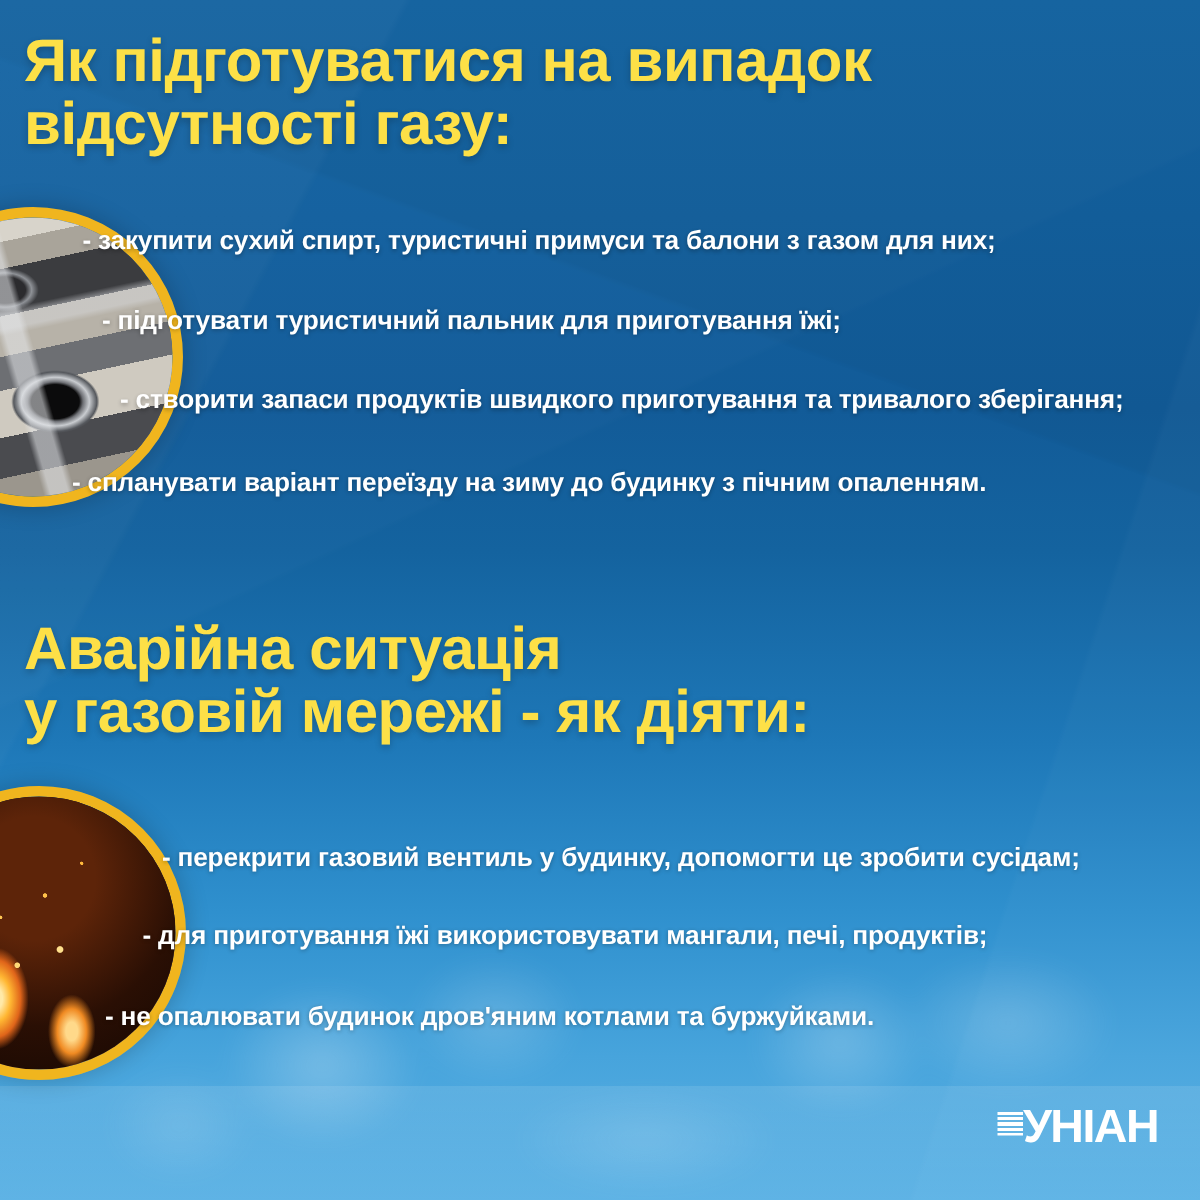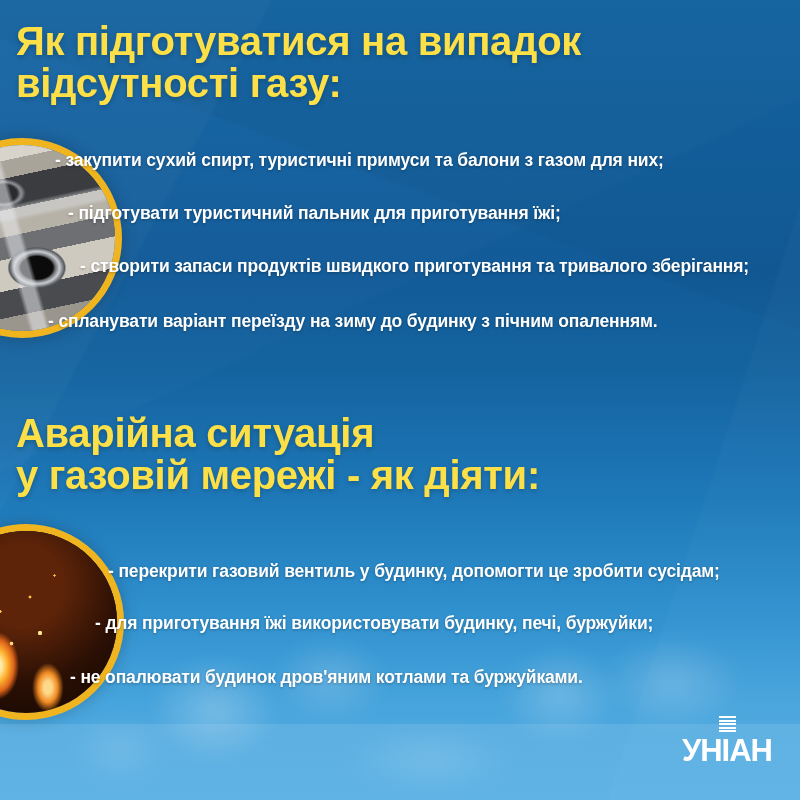--- a/index.html
+++ b/index.html
@@ -189,21 +189,21 @@
     background-size: 5px 5px, 4px 4px, 6px 6px, 3px 3px, 5px 5px, 4px 4px, 6px 6px, 3px 3px;
     background-position: 30% 22%, 52% 36%, 22% 54%, 66% 24%, 42% 62%, 18% 30%, 58% 56%, 36% 44%;
     background-repeat: no-repeat;
   }
 
   
   #logo {
     position: absolute;
     right: 28px; bottom: 34px;
     display: flex;
-    flex-direction: column;
+    flex-direction: row;
     align-items: center;
   }
   #logo-mark {
     width: 17px; height: 16px;
     margin-bottom: 3px;
     margin-left: 2px;
     background: repeating-linear-gradient(
       180deg,
       #ffffff 0 2.2px,
       rgba(255,255,255,0) 2.2px 3.6px);
@@ -241,21 +241,21 @@
   <div class="bullet" id="bullet-1-3">- спланувати варіант переїзду на зиму до будинку з пічним опаленням.</div>
 
   <div class="heading" id="heading-2">Аварійна ситуація
 у газовій мережі - як діяти:</div>
 
   <div class="medallion" id="medallion-fire">
     <div class="photo photo-fire"></div>
   </div>
 
   <div class="bullet" id="bullet-2-0">- перекрити газовий вентиль у будинку, допомогти це зробити сусідам;</div>
-  <div class="bullet" id="bullet-2-1">- для приготування їжі використовувати будинку, печі, буржуйки;</div>
+  <div class="bullet" id="bullet-2-1">- для приготування їжі використовувати мангали, печі, продуктів;</div>
   <div class="bullet" id="bullet-2-2">- не опалювати будинок дров'яним котлами та буржуйками.</div>
 
   <div id="logo">
     <div id="logo-mark"></div>
     <div id="logo-text">УНІАН</div>
   </div>
 
 </div>
 
 </body></html>

